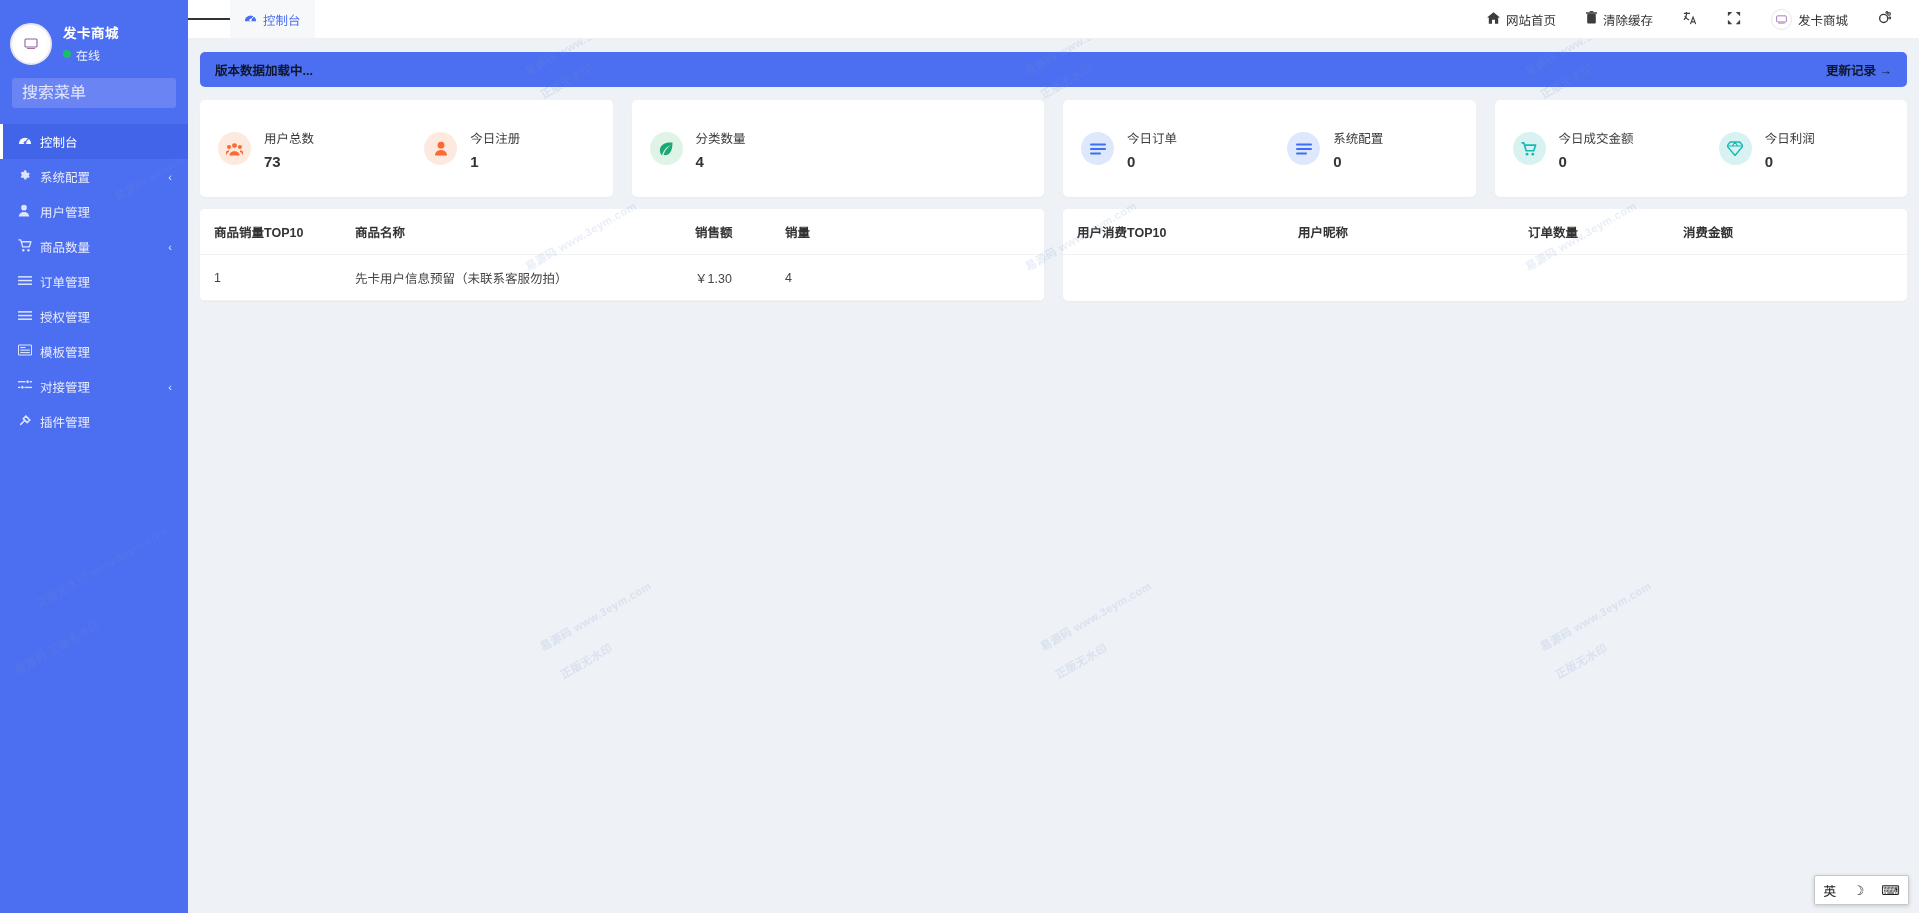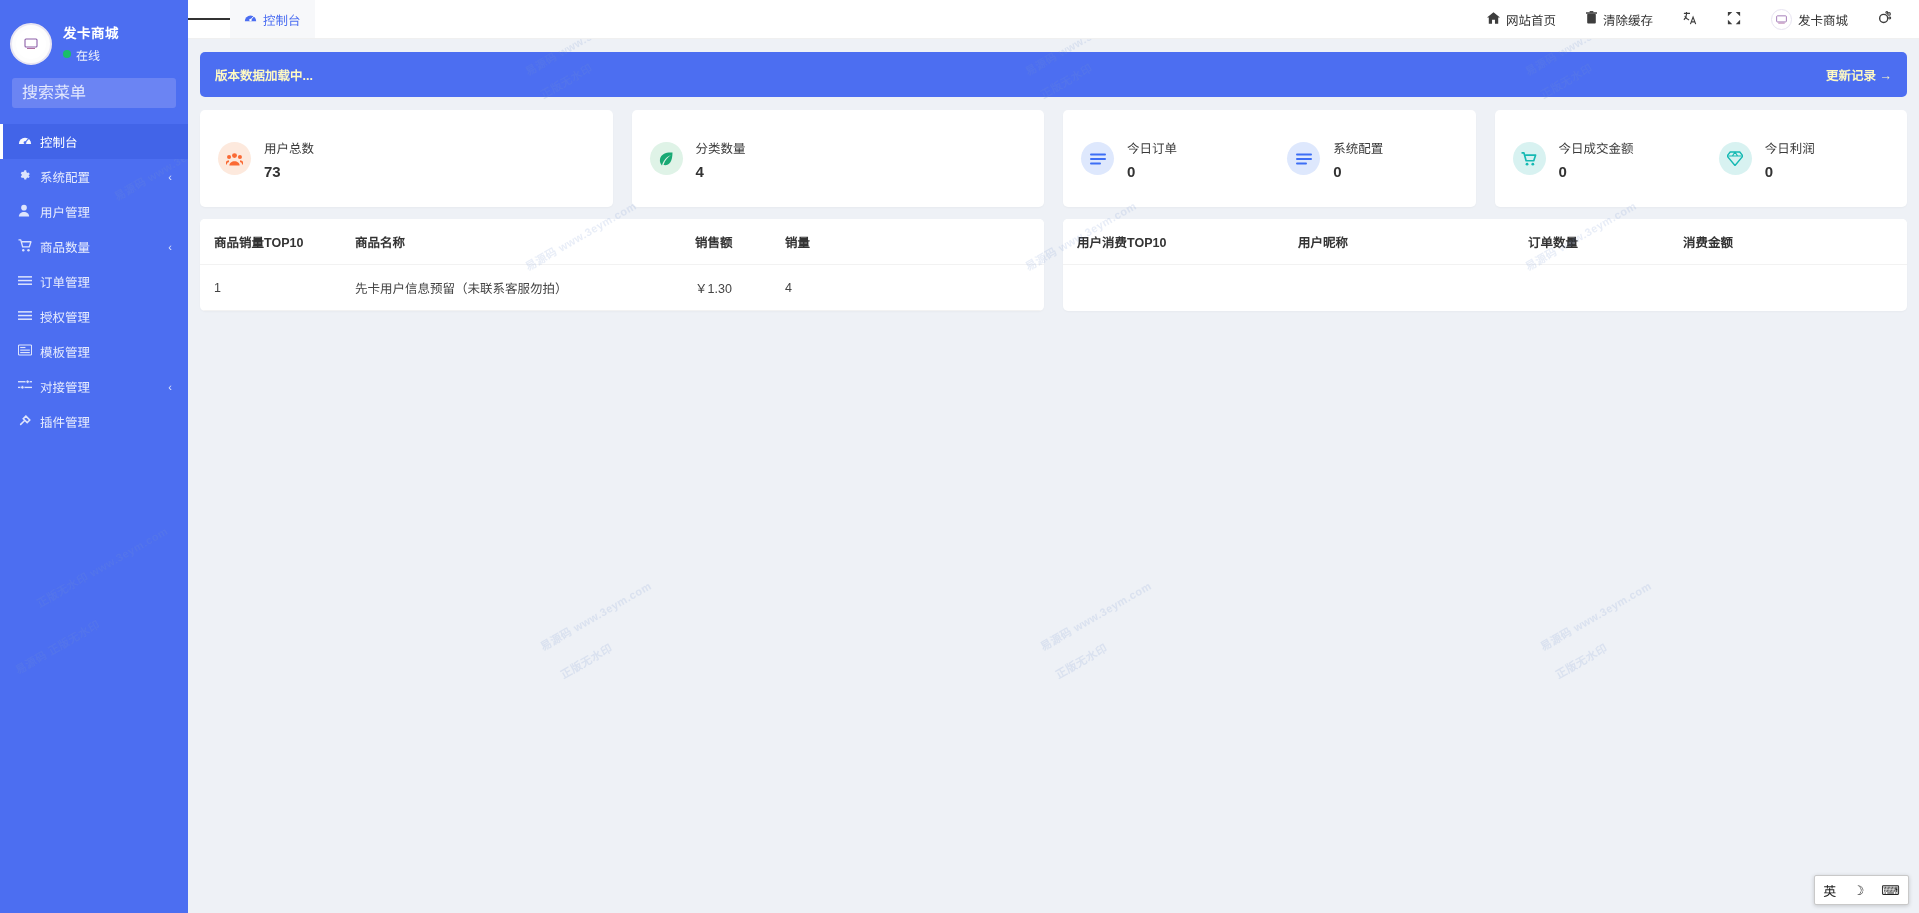--- a/index.html
+++ b/index.html
@@ -99,23 +99,23 @@
     width: 21px; height: 21px; border-radius: 50%;
     background: #fff; border: 1px solid #e7e3f1;
     display:flex; align-items:center; justify-content:center;
     overflow:hidden; flex:0 0 21px;
   }
 
   .content { flex: 1; padding: 13px 12px 0 12px; overflow: hidden; position: relative; }
 
   
   .notice {
-    background: #4c6ef1; border-radius: 5px; height: 45px;
+    background: #4c6ef1; border-radius: 5px; height: 35px;
     display: flex; align-items: center; justify-content: space-between;
-    padding: 0 15px; color: #fef9c3; font-size: 12.5px; font-weight: bold;
+    padding: 0 15px; color: #0f172a; font-size: 12.5px; font-weight: bold;
   }
   .notice-link { font-size: 12.5px; font-weight: bold; cursor: pointer; }
 
   
   .cards-row { display: flex; gap: 19px; margin-top: 13px; }
   .card-group {
     background: #fff; border-radius: 5px; height: 97px;
     display: flex; align-items: center; flex: 1;
     box-shadow: 0 1px 2px rgba(0,0,0,.03);
   }
@@ -430,20 +430,32 @@
                   <circle cx="10" cy="4" r="2.9" fill="#fa6a34"></circle>
                   <circle cx="3.6" cy="5.6" r="2.4" fill="#fa6a34"></circle>
                   <circle cx="16.4" cy="5.6" r="2.4" fill="#fa6a34"></circle>
                   <path d="M4 15.5c0-3 2.7-5 6-5s6 2 6 5z" fill="#fa6a34"></path>
                   <path d="M0 14.5c0-2.3 1.4-3.7 3.5-3.9M20 14.5c0-2.3-1.4-3.7-3.5-3.9" stroke="#fa6a34" stroke-width="2" fill="none"></path>
                 </svg>
             </div>
             <div class="stat-body">
               <div class="stat-label">用户总数</div>
               <div class="stat-value">73</div>
+            </div>
+          </div>
+          <div class="stat">
+            <div class="stat-ico" style="background:#fde9dd;color:#fa6a34;">
+              <svg width="14" height="15" viewBox="0 0 14 15">
+                  <circle cx="7" cy="4.2" r="3.4" fill="#fa6a34"></circle>
+                  <path d="M1 14.5c0-3.3 2.7-5.4 6-5.4s6 2.1 6 5.4z" fill="#fa6a34"></path>
+                </svg>
+            </div>
+            <div class="stat-body">
+              <div class="stat-label">今日注册</div>
+              <div class="stat-value">1</div>
             </div>
           </div>
         </div>
 
         <div class="card-group">
           <div class="stat">
             <div class="stat-ico" style="background:#dff3e7;color:#19a974;">
               <svg width="16" height="16" viewBox="0 0 16 16">
                   <path d="M14.5 1.5C9 1 3 2.5 2 8c-.5 2.6.6 5 2 6.5C5.5 9 9 5.5 13 4c-3 2-6 5-7.5 10 5 1 9-2.5 9-12.5z" fill="#19a974"></path>
                 </svg>

